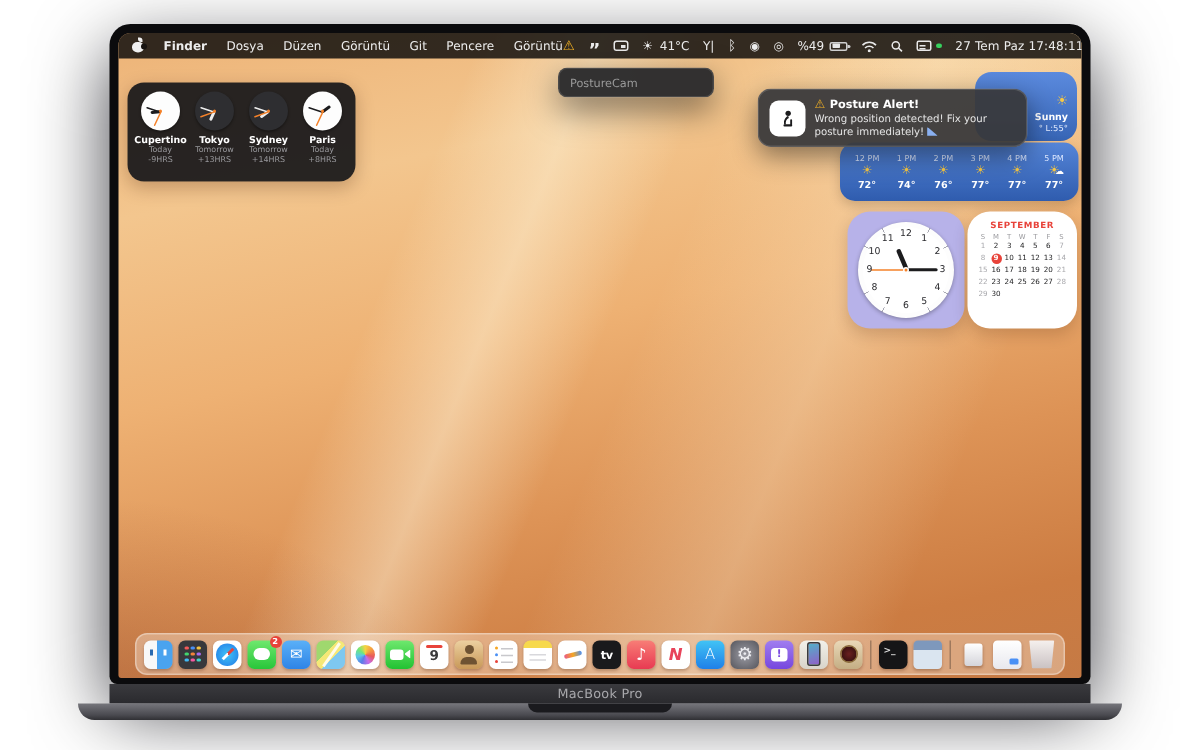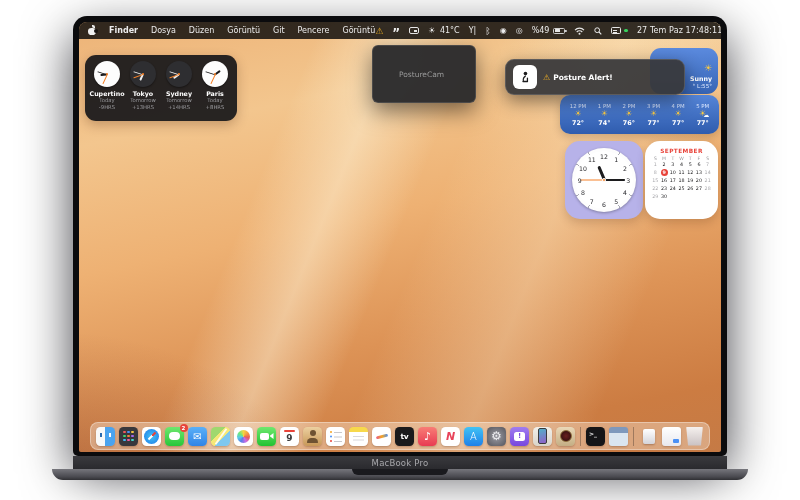--- a/index.html
+++ b/index.html
@@ -40,21 +40,21 @@
   .st-bt{font-size:9px}
   .batt-body{width:12px;height:6px;border:1px solid #cfcfcf;border-radius:1.5px;position:relative;margin-left:2px}
   .batt-body::before{content:"";position:absolute;left:.5px;top:.5px;bottom:.5px;width:49%;background:#e8e8e8;border-radius:.5px}
   .batt-body::after{content:"";position:absolute;right:-2.2px;top:1.2px;width:1.4px;height:2.6px;background:#cfcfcf;border-radius:0 1px 1px 0}
   .menu-extra{width:10px;height:7px;border:1px solid #e8e8e8;border-radius:1.5px;position:relative}
   .menu-extra::after{content:"";position:absolute;left:1px;top:1.5px;width:4px;height:1px;background:#e8e8e8;box-shadow:0 2px 0 #e8e8e8}
   .green-dot{width:3.5px;height:3.5px;border-radius:50%;background:#37d15e;margin-left:1px}
   .st-clock{letter-spacing:.1px}
   
   .dropdown{position:absolute;left:293px;top:23px;width:104px;background:rgba(42,42,44,.96);border-radius:6px;
-            padding:21px;z-index:50;box-shadow:0 8px 22px rgba(0,0,0,.5);border:.5px solid rgba(255,255,255,.12)}
+            padding:2px;z-index:50;box-shadow:0 8px 22px rgba(0,0,0,.5);border:.5px solid rgba(255,255,255,.12)}
   .mrow{display:flex;align-items:center;gap:4px;padding:3px 5px;border-radius:4px;color:#f2f2f2;font-size:7.5px;white-space:nowrap}
   .mtitle{color:#9a9a9a;font-size:7.5px;padding:3px 5px 2px}
   .disabled{color:#8c8c8c}
   .msep{height:1px;background:rgba(255,255,255,.16);margin:2px 4px;padding:0}
   .micon{width:8px;height:8px;display:inline-flex;align-items:center;justify-content:center;position:relative;flex:0 0 auto}
   .mi-magnifier::before{content:"";width:5px;height:5px;border:1px solid #9a9a9a;border-radius:50%;position:absolute;left:0;top:0}
   .mi-magnifier::after{content:"";width:3px;height:1px;background:#9a9a9a;position:absolute;right:-1px;bottom:0;transform:rotate(45deg)}
   .mi-pause::before{content:"II";font-size:6.5px;font-weight:bold;color:#f2f2f2;letter-spacing:.5px}
   .mi-gear::before{content:"⚙";font-size:9px;color:#d8d8d8}
   .mi-quit::before{content:"✕";font-size:8px;font-weight:bold;color:#e8433a}
@@ -254,20 +254,21 @@
             <path d="M10.5 8 C7.8 9.5 7 12 7.6 14.5 L8.8 14.5 C8.4 12.2 9.2 10.5 11 9.6 Z" fill="#1c1c1e"></path>
             <rect x="7" y="14.3" width="6.5" height="1.6" rx="0.8" fill="#1c1c1e"></rect>
             <rect x="12" y="10.5" width="1.4" height="5" rx="0.7" fill="#1c1c1e"></rect>
           </svg>
       </div>
       <div>
         <div class="notif-title">
           <span class="n-warn">⚠</span>
           <span>Posture Alert!</span>
         </div>
+        <div class="notif-body"><span>Wrong position detected! Fix your posture immediately!</span><span class="ruler"></span></div>
       </div>
     </div>
 
     <div class="wclocks">
 
         <div class="wc-col">
           <div class="wc-face cf-light">
             <div class="wc-hand wc-h" style="transform: rotate(264deg);"></div>
             <div class="wc-hand wc-m" style="transform: rotate(288deg);"></div>
             <div class="wc-hand wc-s" style="transform: rotate(205deg);"></div>

